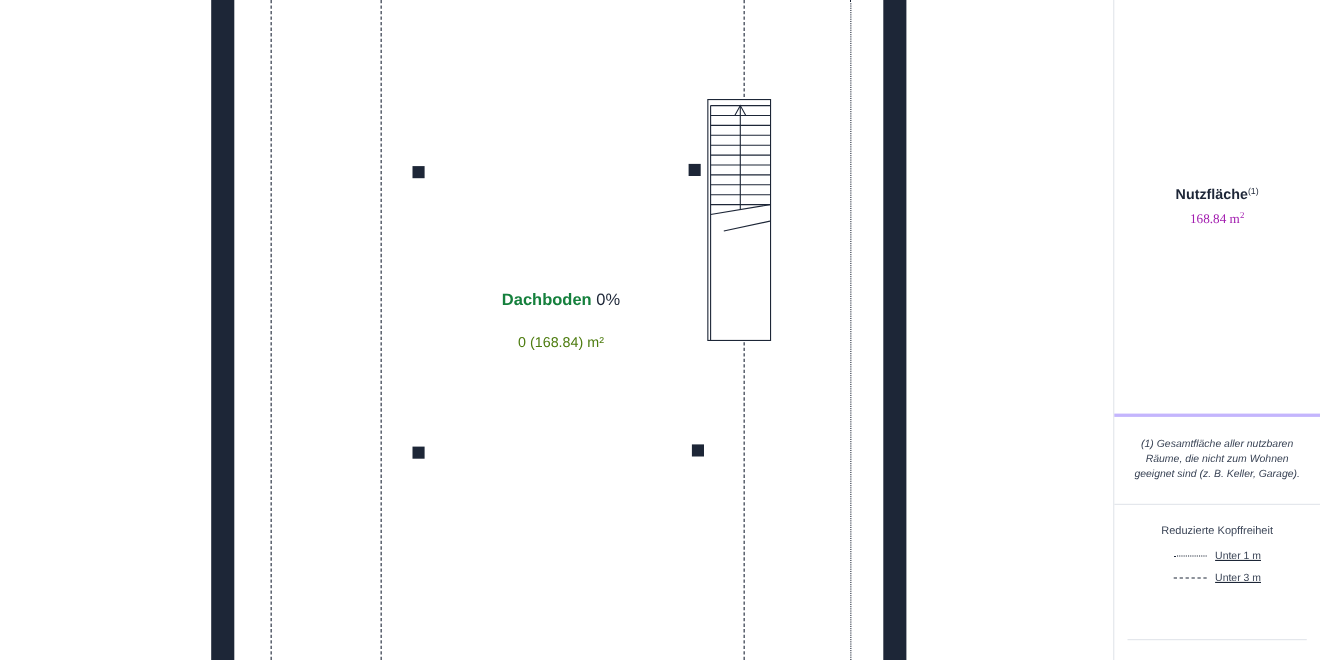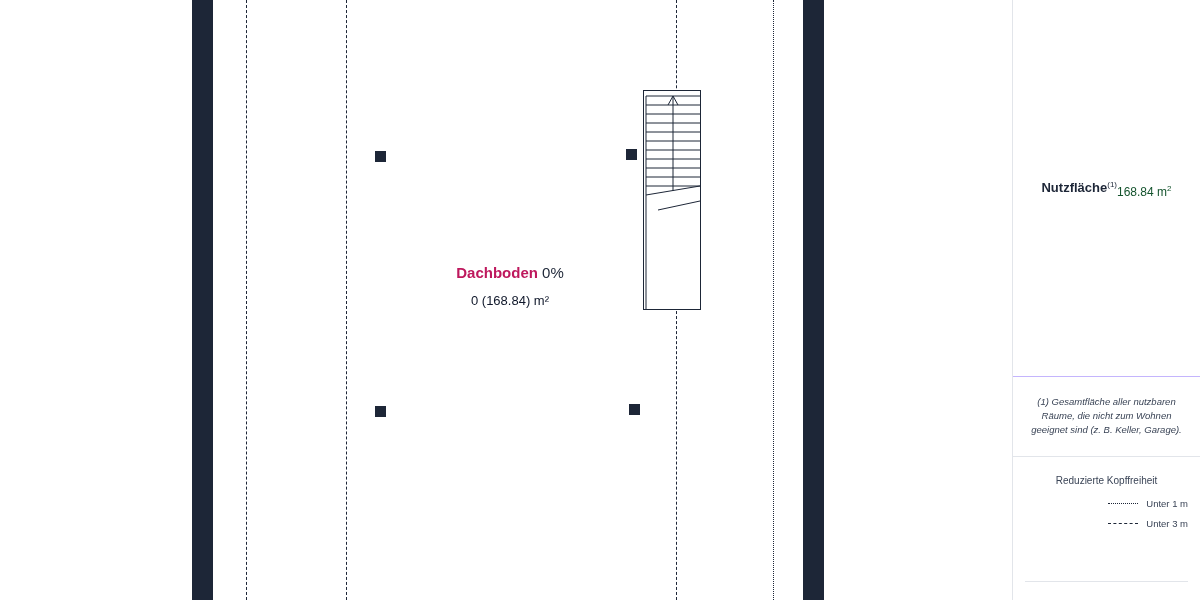--- a/index.html
+++ b/index.html
@@ -80,66 +80,68 @@
     position: absolute;
     left: 420px;
     top: 262px;
     width: 180px;
     text-align: center;
     line-height: 1.35;
   }
   .room-label .room-name {
     font-size: 15px;
     font-weight: bold;
-    color: #be185d;
+    color: #15803d;
   }
   .room-label .room-pct {
     font-size: 15px;
     font-weight: normal;
     color: #1d2637;
   }
   .room-label .room-area {
     font-size: 13px;
-    color: #0f172a;
-    margin-top: 8px;
+    color: #4d7c0f;
+    margin-top: 18px;
   }
 
   
   #side-panel {
     position: absolute;
     left: 1012px;
     top: 0;
     width: 188px;
     height: 600px;
     background: #ffffff;
     border-left: 1px solid #e2e5ea;
     box-sizing: border-box;
   }
   .summary-block {
     height: 376px;
     display: flex;
+    flex-direction: column;
     align-items: center;
     justify-content: center;
-    border-bottom: 1px solid #c4b5fd;
+    border-bottom: 3px solid #c4b5fd;
     text-align: center;
   }
   .summary-title {
     font-size: 13px;
     font-weight: bold;
     color: #1d2637;
   }
   .summary-title sup {
     font-size: 8px;
     font-weight: normal;
     vertical-align: super;
   }
   .summary-value {
     font-size: 12px;
-    color: #14532d;
+    color: #a21caf;
     margin-top: 7px;
+    font-family: Liberation Serif, serif;
   }
   .summary-value sup {
     font-size: 8px;
     vertical-align: super;
   }
 
   .footnote-block {
     border-bottom: 1px solid #e2e5ea;
     padding: 18px 14px 20px 14px;
     font-style: italic;
@@ -156,23 +158,24 @@
     text-align: center;
   }
   .legend-title {
     font-size: 10px;
     color: #3a4456;
     margin-bottom: 12px;
   }
   .legend-row {
     display: flex;
     align-items: center;
-    justify-content: flex-end;
+    justify-content: center;
     gap: 8px;
     margin-bottom: 9px;
+    text-decoration: underline;
   }
   .legend-swatch {
     width: 30px;
     height: 0;
   }
   .swatch-under1 { border-top: 1px dotted #1d2637; }
   .swatch-under2 { border-top: 1px dashed #1d2637; }
   .legend-label {
     font-size: 9.5px;
     color: #3a4456;

